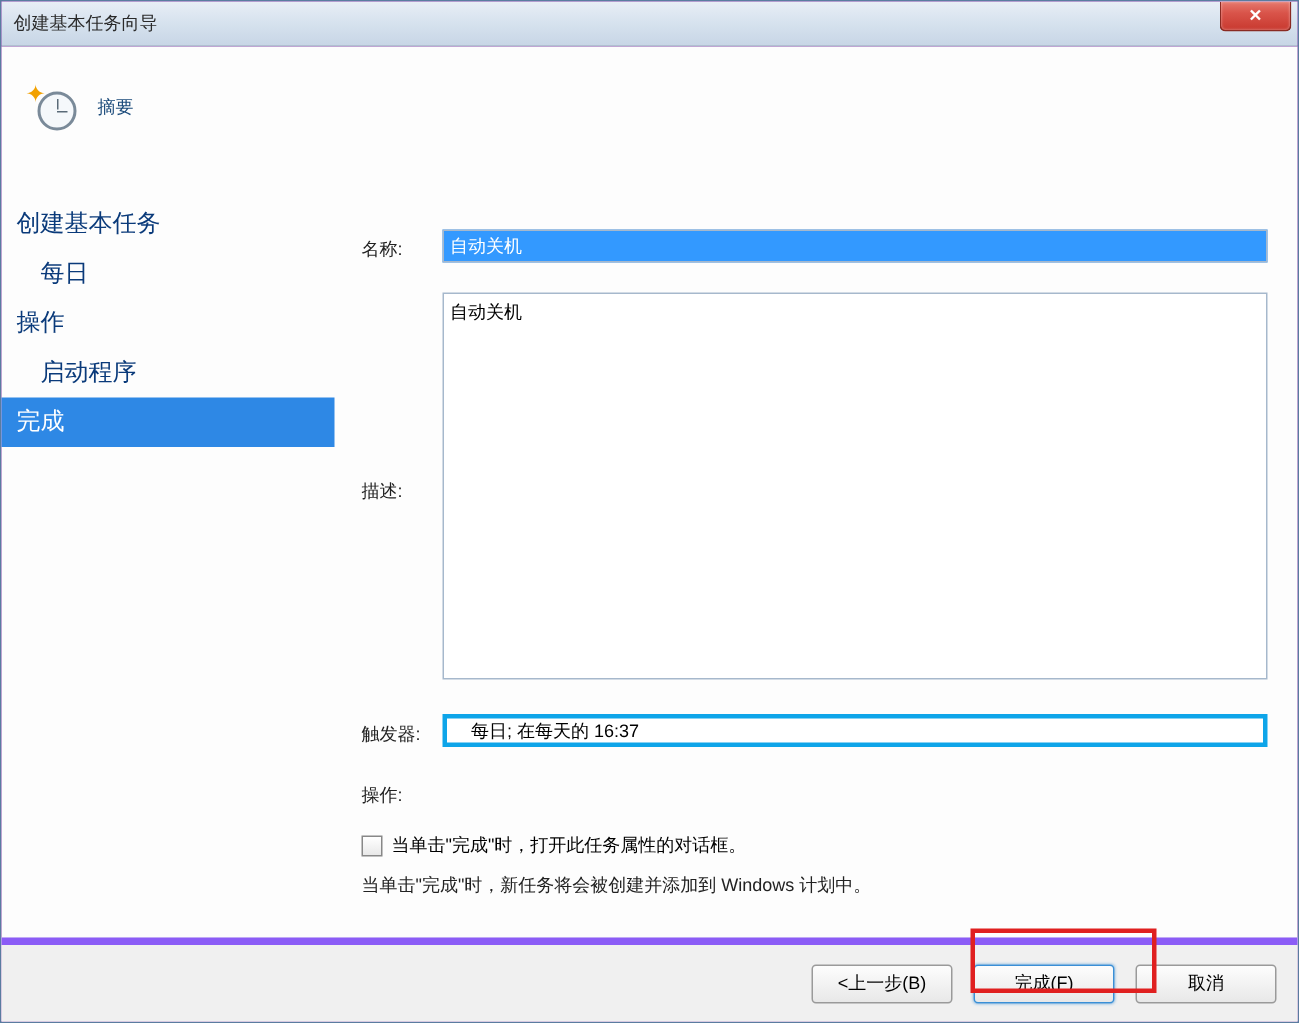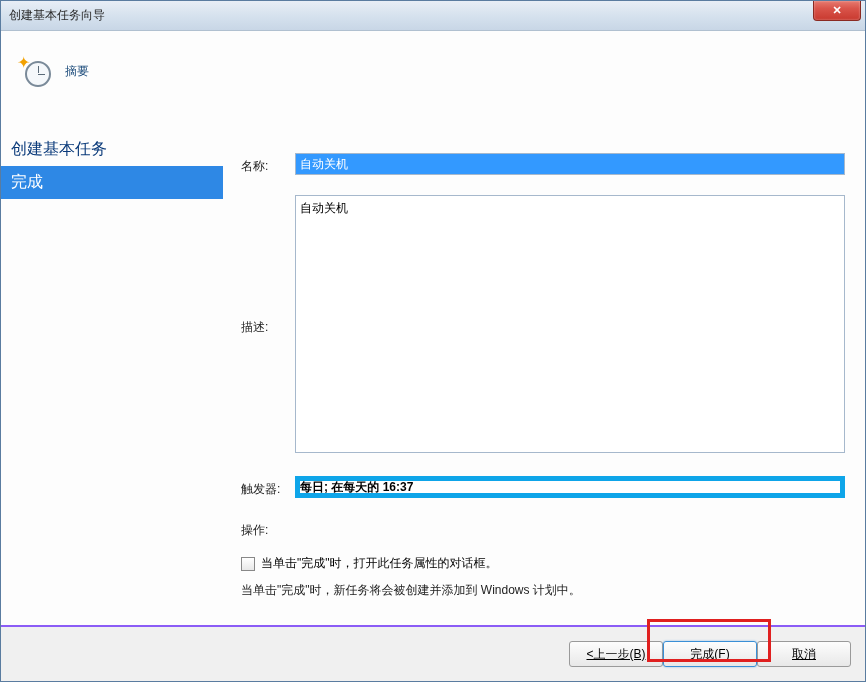--- a/index.html
+++ b/index.html
@@ -171,26 +171,25 @@
       height: 258px;
       border: 1px solid #a6b8cc;
       padding: 4px;
       font-size: 12px;
       font-family: inherit;
       resize: none;
     }
     .readonly-input {
       width: 100%;
       height: 22px;
-      border: 5px solid #0ea5e9;
-      padding: 2px 0;
+      border: 3px solid #0ea5e9;
+      padding: 2px 16px;
       font-size: 12px;
       background: #fff;
       font-family: inherit;
-      font-weight: bold;
     }
     .footer-options {
       padding: 6px 0 0 18px;
     }
     .checkbox-row {
       display: flex;
       align-items: center;
       gap: 6px;
       margin-bottom: 10px;
     }
@@ -203,23 +202,23 @@
     .info-text {
       font-size: 12px;
       color: #222;
     }
     .button-bar {
       height: 56px;
       display: flex;
       align-items: center;
       justify-content: flex-end;
       padding: 0 14px;
+      gap: 14px;
       background: #f0f0f0;
-      border-top: 2px solid #8b5cf6;
-      text-decoration: underline;
+      border-top: 5px solid #8b5cf6;
     }
     .btn {
       min-width: 94px;
       height: 26px;
       border: 1px solid #9a9a9a;
       background: linear-gradient(to bottom, #fdfdfd, #e8e8e8);
       border-radius: 3px;
       font-size: 12px;
       cursor: pointer;
       font-family: inherit;
@@ -251,20 +250,23 @@
       <div class="header-icon">
         <div class="clock-face"></div>
         <span class="star">✦</span>
       </div>
       <div class="header-title">摘要</div>
     </div>
 
     <div class="body">
       <div class="sidebar">
         <div class="sidebar-item link">创建基本任务</div>
+        <div class="sidebar-item link indent">每日</div>
+        <div class="sidebar-item link">操作</div>
+        <div class="sidebar-item link indent">启动程序</div>
         <div class="sidebar-item active">完成</div>
       </div>
 
       <div class="main">
         <div class="form-row">
           <div class="form-label">名称:</div>
           <div class="form-field">
             <input type="text" class="text-input selected" value="自动关机" style="">
           </div>
         </div>

